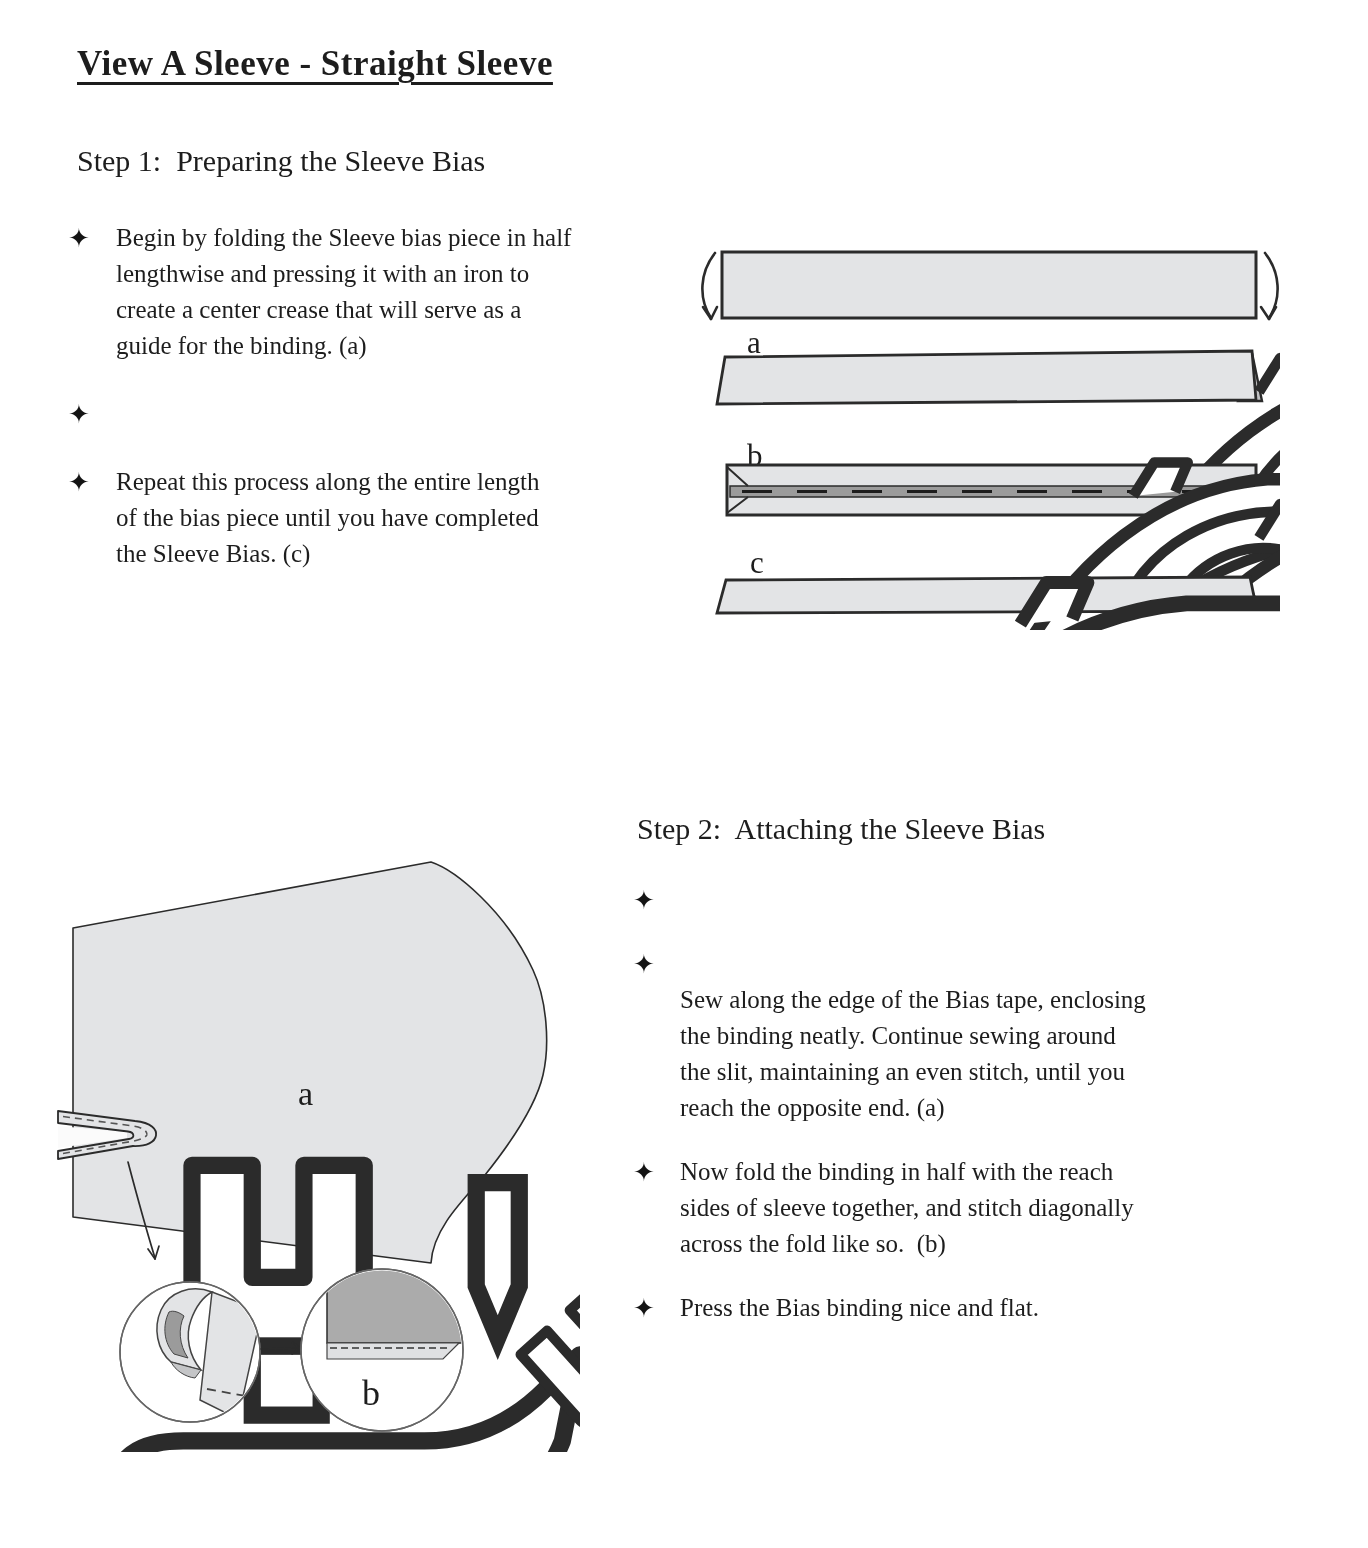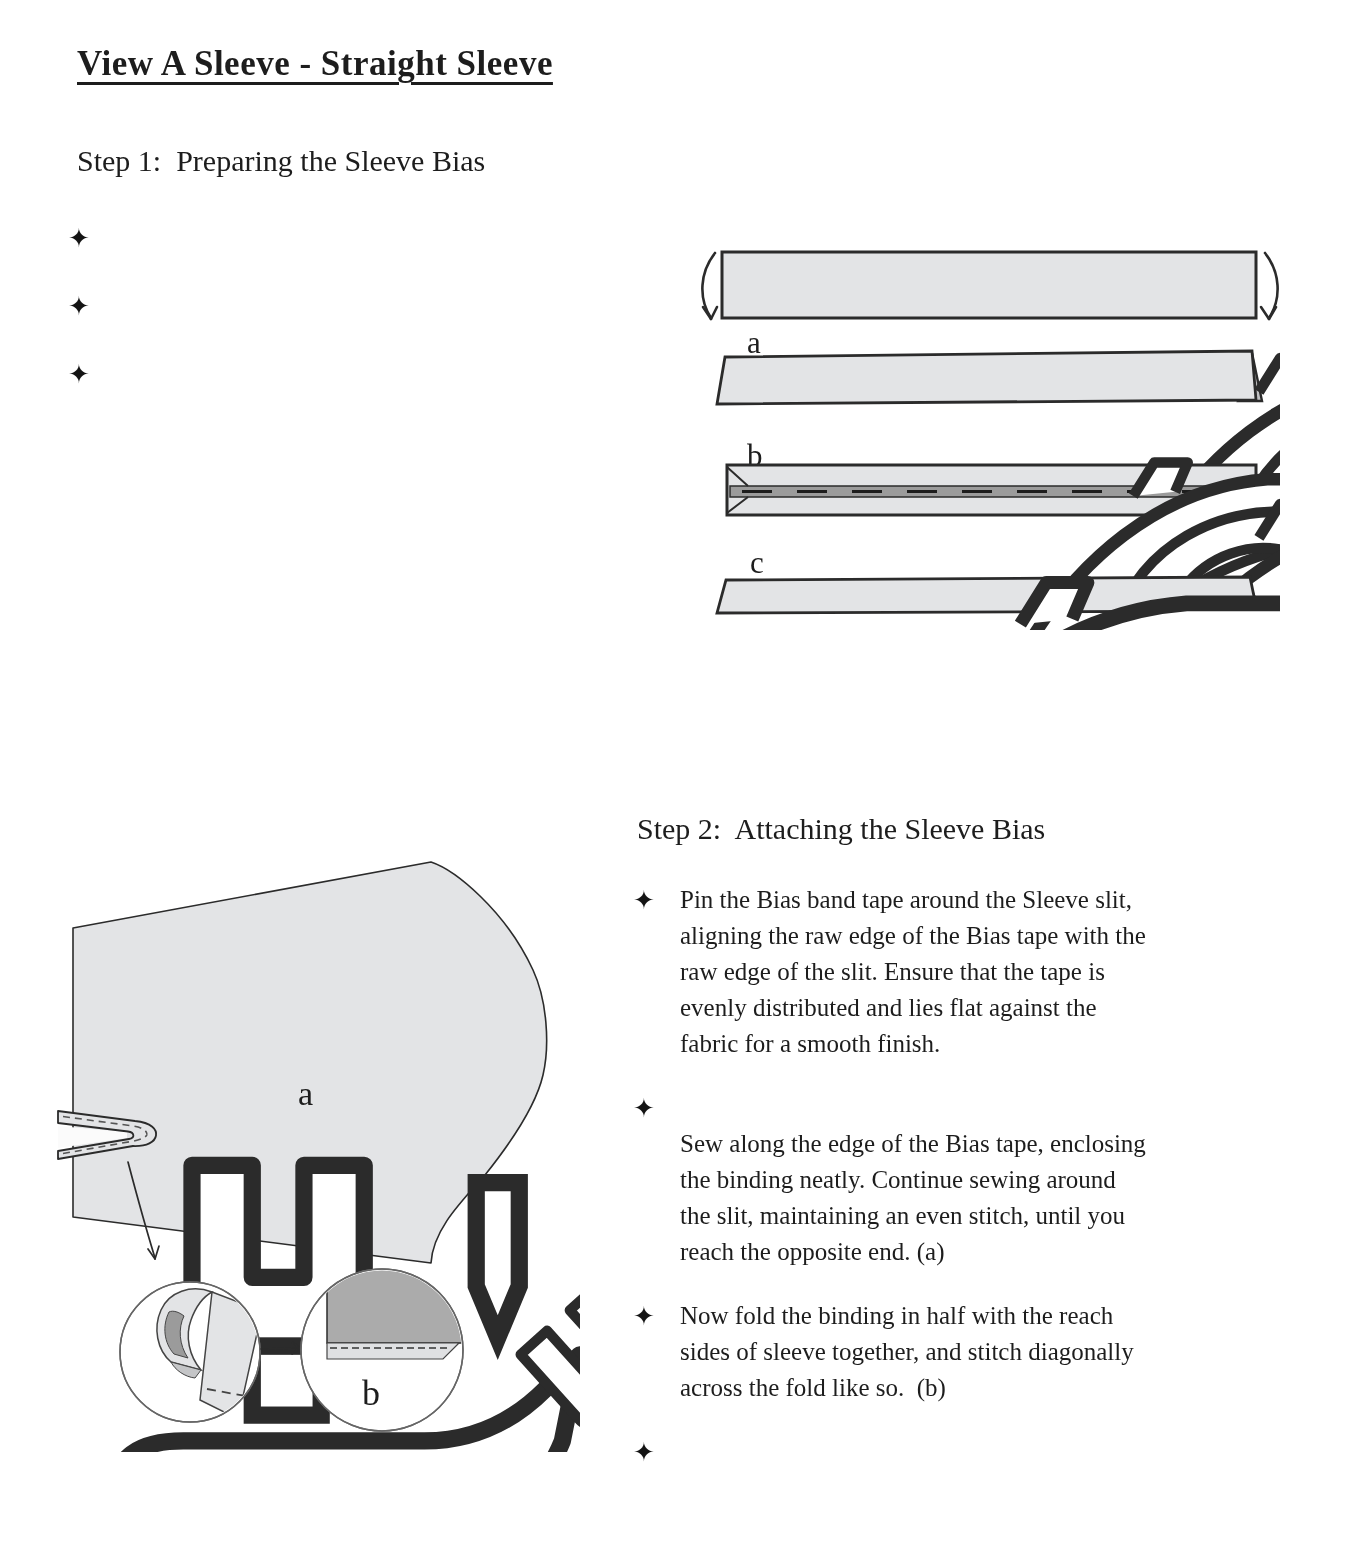--- a/index.html
+++ b/index.html
@@ -35,26 +35,33 @@
 
 <div id="page">
 
   <div id="title" class="abs">View A Sleeve - Straight Sleeve</div>
 
   <div id="step1-heading" class="abs step-heading">Step 1:  Preparing the Sleeve Bias</div>
 
   <div id="step1-bullets" class="abs bullets">
     <div class="bullet">
       <span class="marker">✦</span>
+      <div class="btext">Begin by folding the Sleeve bias piece in half
+lengthwise and pressing it with an iron to
+create a center crease that will serve as a
+guide for the binding. (a)</div>
     </div>
     <div class="bullet">
       <span class="marker">✦</span>
     </div>
     <div class="bullet">
       <span class="marker">✦</span>
+      <div class="btext">Repeat this process along the entire length
+of the bias piece until you have completed
+the Sleeve Bias. (c)</div>
     </div>
   </div>
 
   <svg class="abs" style="left:690px;top:240px;" width="590" height="390" viewBox="0 0 590 390">
     <defs>
       <symbol id="iron" viewBox="0 0 100 56">
         <path d="M2,47 C14,26 34,8 60,6 L80,6 C88,6 91,11 92,19 L95,41 C95.5,45.5 93,47 89,47 Z" fill="#ffffff" stroke="#2b2b2b" stroke-width="3" stroke-linejoin="round"></path>
         <path d="M28,10 L33,2 L41,2 L38,9" fill="#ffffff" stroke="#2b2b2b" stroke-width="2.5" stroke-linejoin="round"></path>
         <path d="M24,40 C30,22 48,12 68,14 C74,15 75,19 71,21 C56,24 40,30 32,41 Z" fill="none" stroke="#2b2b2b" stroke-width="2.5" stroke-linejoin="round"></path>
         <path d="M40,32 C46,24 56,21 64,23" fill="none" stroke="#2b2b2b" stroke-width="2.5"></path>
@@ -93,41 +100,37 @@
     <polygon points="558,340 570,371 542,371" fill="#c0c0c2" stroke="#2b2b2b" stroke-width="2.4"></polygon>
     <polygon points="36,340 560,337 567,371 27,373" fill="#e3e4e6" stroke="#2b2b2b" stroke-width="2.8"></polygon>
     <use href="#iron" transform="translate(185,306) scale(0.88)"></use>
   </svg>
 
   <div id="step2-heading" class="abs step-heading">Step 2:  Attaching the Sleeve Bias</div>
 
   <div id="step2-bullets" class="abs bullets">
     <div class="bullet">
       <span class="marker">✦</span>
-      <div class="btext">Pin the Bias band tape around the Sleeve slit,
-aligning the raw edge of the Bias tape with the
-raw edge of the slit. Ensure that the tape is
-evenly distributed and lies flat against the
-fabric for a smooth finish.</div>
     </div>
     <div class="bullet gap-after-marker">
       <span class="marker">✦</span>
       <div class="btext">Sew along the edge of the Bias tape, enclosing
 the binding neatly. Continue sewing around
 the slit, maintaining an even stitch, until you
 reach the opposite end. (a)</div>
     </div>
     <div class="bullet">
       <span class="marker">✦</span>
       <div class="btext">Now fold the binding in half with the reach
 sides of sleeve together, and stitch diagonally
 across the fold like so.  (b)</div>
     </div>
     <div class="bullet">
       <span class="marker">✦</span>
+      <div class="btext">Press the Bias binding nice and flat.</div>
     </div>
   </div>
 
   <svg class="abs" style="left:55px;top:840px;" width="525" height="612" viewBox="0 0 525 612">
     <defs>
       <symbol id="pfoot" viewBox="0 0 64 56">
         <path d="M13,2 L20,2 L20,15 L26,15 L26,2 L33,2 L33,19 Q33,23 29,23 L17,23 Q13,23 13,19 Z" fill="#ffffff" stroke="#2b2b2b" stroke-width="2" stroke-linejoin="round"></path>
         <rect x="20" y="23" width="8" height="8" fill="#ffffff" stroke="#2b2b2b" stroke-width="2"></rect>
         <path d="M4,40 Q4,34 12,34 L40,34 Q48,34 54,28 L58,24 L56,34 Q52,44 40,44 L10,44 Q4,44 4,40 Z" fill="#ffffff" stroke="#2b2b2b" stroke-width="2" stroke-linejoin="round"></path>
         <circle cx="18" cy="39" r="1.6" fill="#2b2b2b"></circle>

